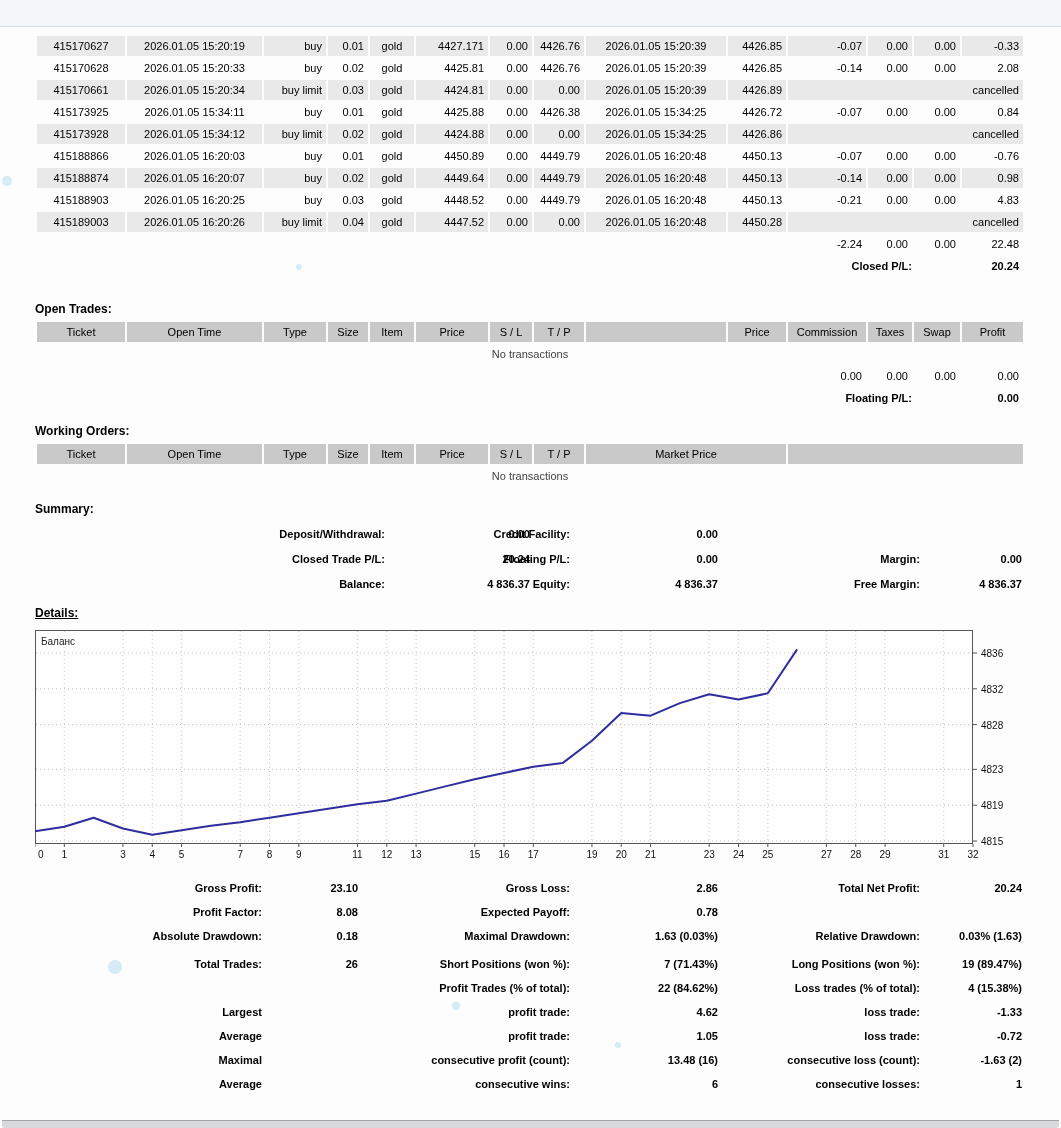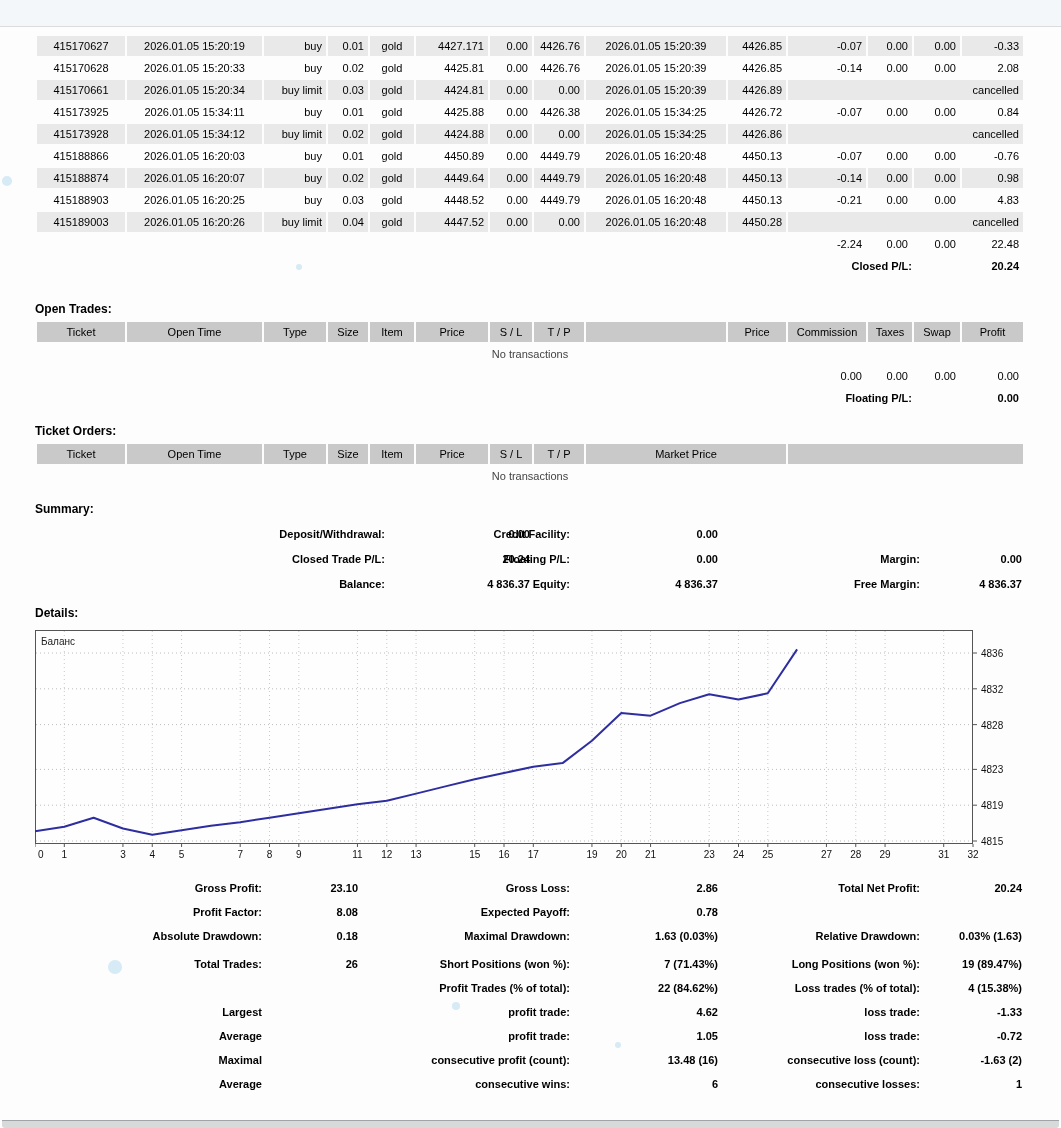--- a/index.html
+++ b/index.html
@@ -261,21 +261,21 @@
             <td class="r">0.00</td>
           </tr>
           <tr class="plain">
             <td class="r b plr" colspan="13">Floating P/L:</td>
             <td class="r b">0.00</td>
           </tr>
         </tbody>
       </table>
   </div>
 
-  <div class="abs sec-title" style="top:424px;">Ticket Orders:</div>
+  <div class="abs sec-title" style="top:424px;">Working Orders:</div>
   <div class="abs" style="top:442px;">
     <table id="working-table">
         <colgroup>
           <col style="width: 88px;">
           <col style="width: 135px;">
           <col style="width: 62px;">
           <col style="width: 40px;">
           <col style="width: 44px;">
           <col style="width: 72px;">
           <col style="width: 42px;">
@@ -326,21 +326,21 @@
       <div class="grow">
         <span class="p0">Balance:</span>
         <span class="p1">4 836.37</span>
         <span class="p2">Equity:</span>
         <span class="p3">4 836.37</span>
         <span class="p4">Free Margin:</span>
         <span class="p5">4 836.37</span>
       </div>
     </div>
 
-  <div class="abs sec-title" style="top:606px;">Details:</div>
+  <div class="abs sec-title" style="top:606px;text-decoration:underline;">Details:</div>
   <div class="abs" id="chart-holder" style="top:630px;height:232px;"><svg width="990" height="232">
         <rect x="0.5" y="0.5" width="937" height="213" fill="#fefefe" stroke="#555" stroke-width="1"></rect>
         <line x1="1" y1="23" x2="937" y2="23" stroke="#bdbdbd" stroke-width="1" stroke-dasharray="1 3"></line>
         <line x1="938" y1="23" x2="942" y2="23" stroke="#555"></line>
         <text x="946" y="27" font-size="10" fill="#111">4836</text>
         <line x1="1" y1="58.80952380952381" x2="937" y2="58.80952380952381" stroke="#bdbdbd" stroke-width="1" stroke-dasharray="1 3"></line>
         <line x1="938" y1="58.80952380952381" x2="942" y2="58.80952380952381" stroke="#555"></line>
         <text x="946" y="62.80952380952381" font-size="10" fill="#111">4832</text>
         <line x1="1" y1="94.61904761904762" x2="937" y2="94.61904761904762" stroke="#bdbdbd" stroke-width="1" stroke-dasharray="1 3"></line>
         <line x1="938" y1="94.61904761904762" x2="942" y2="94.61904761904762" stroke="#555"></line>

